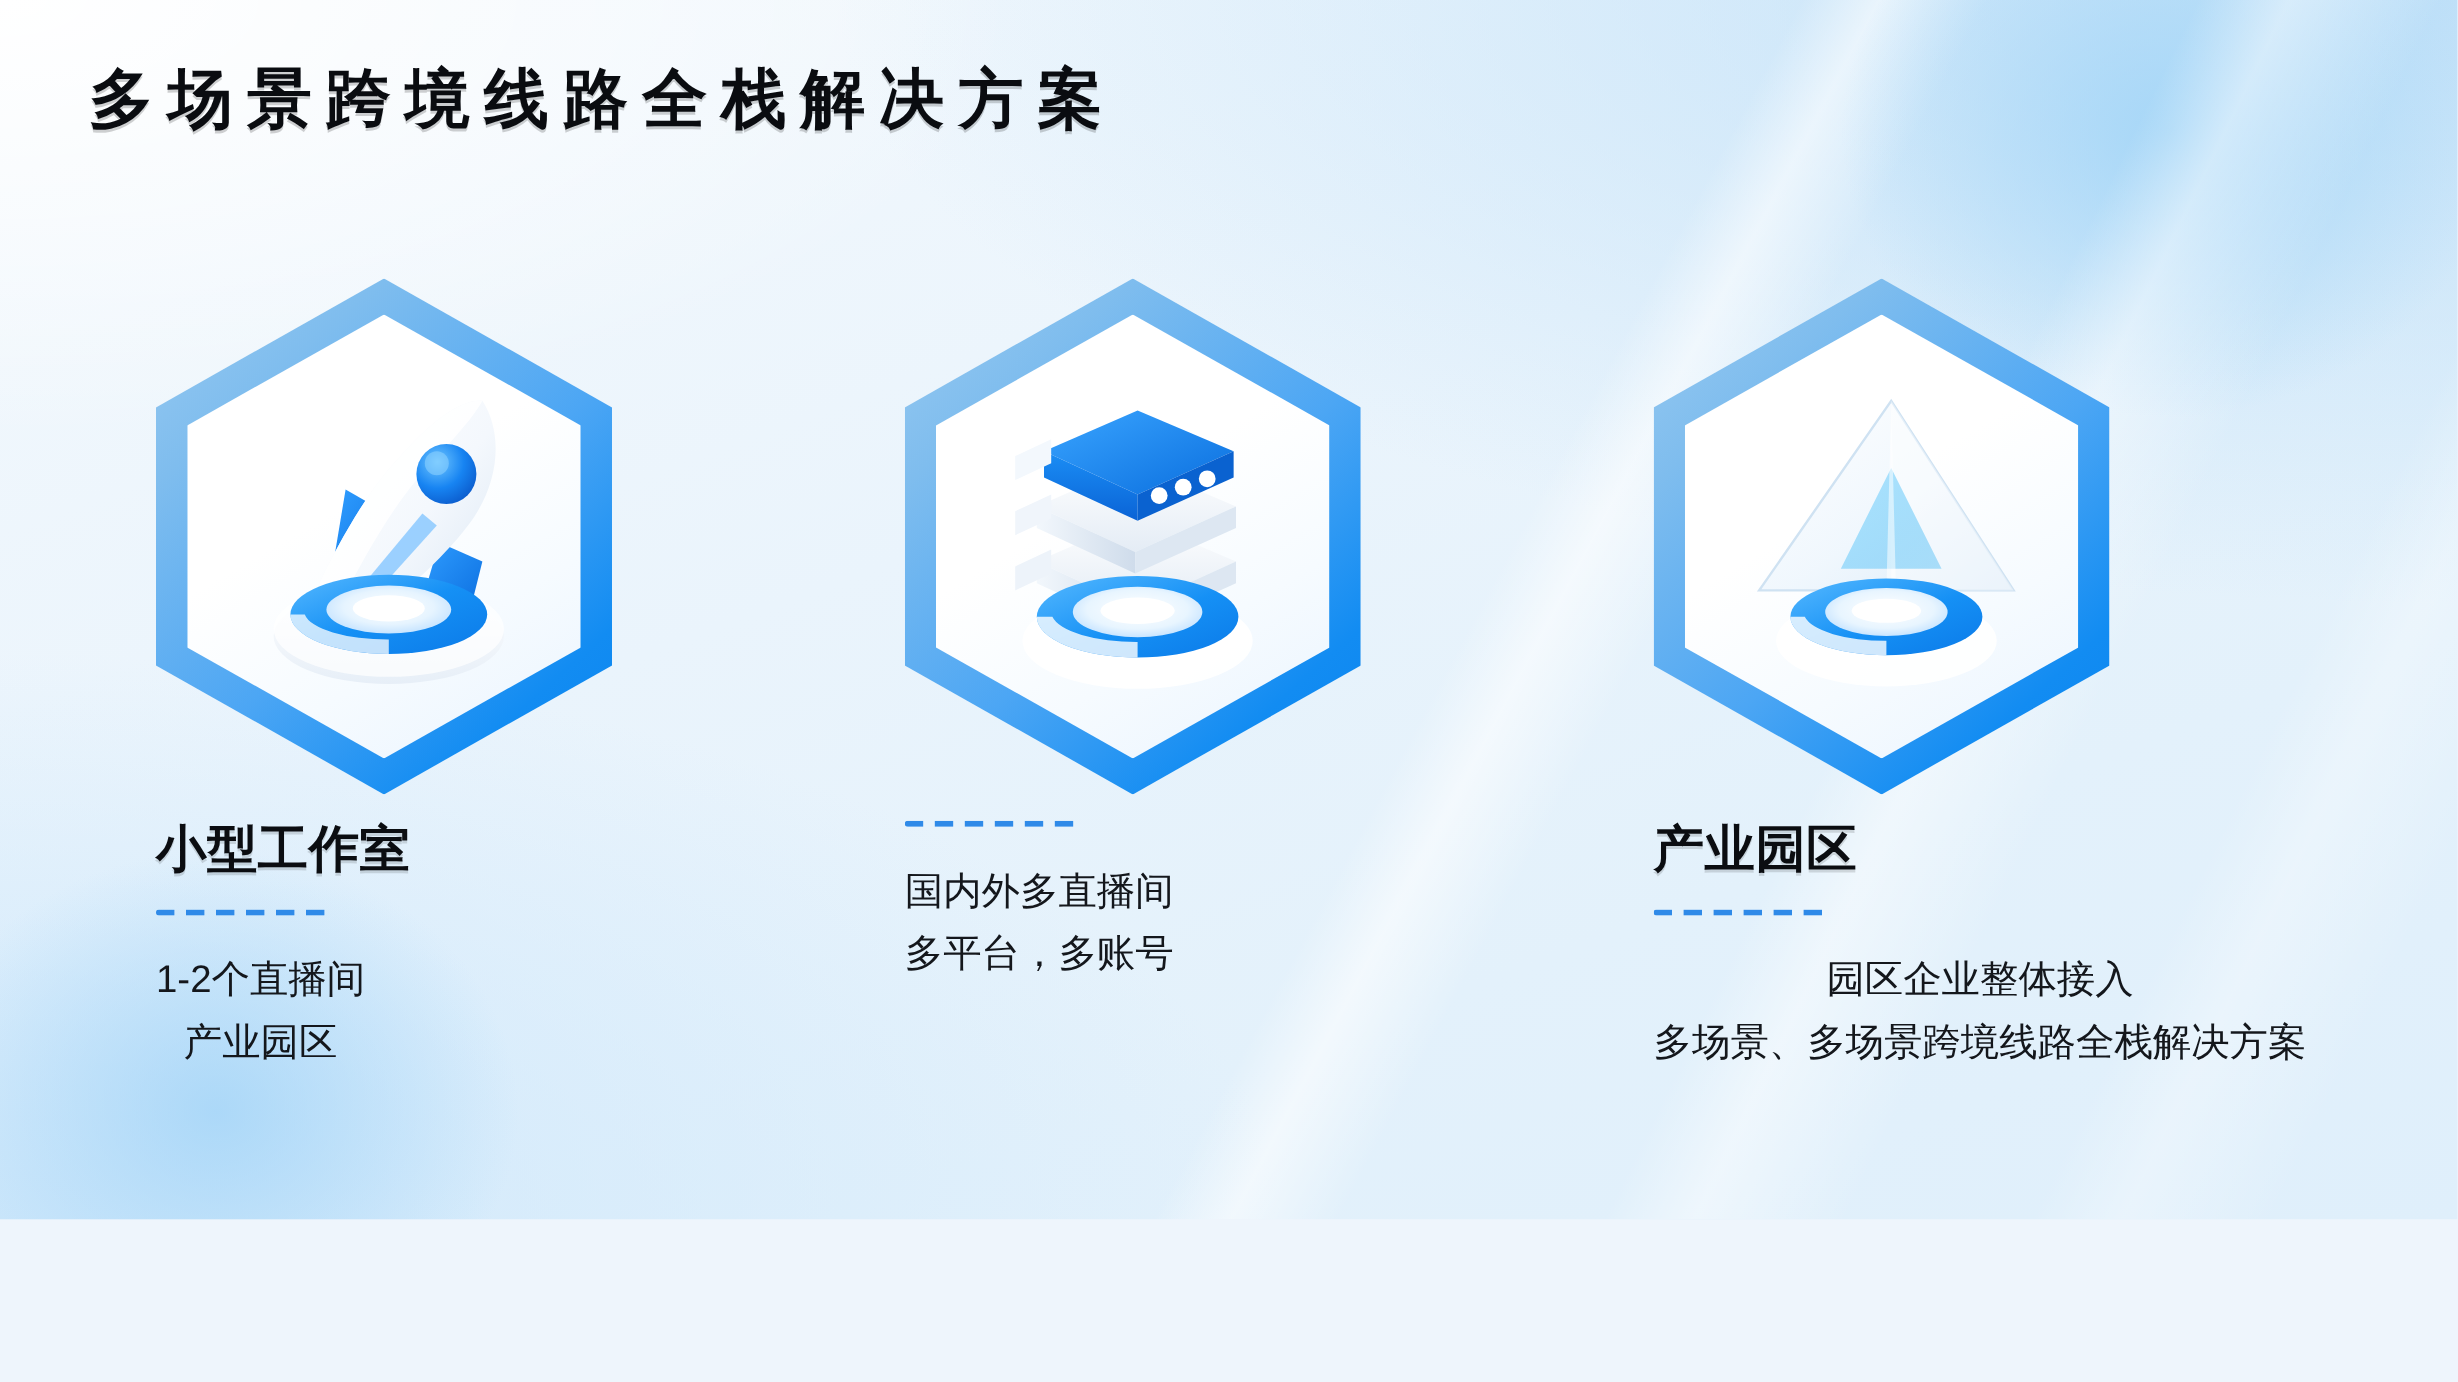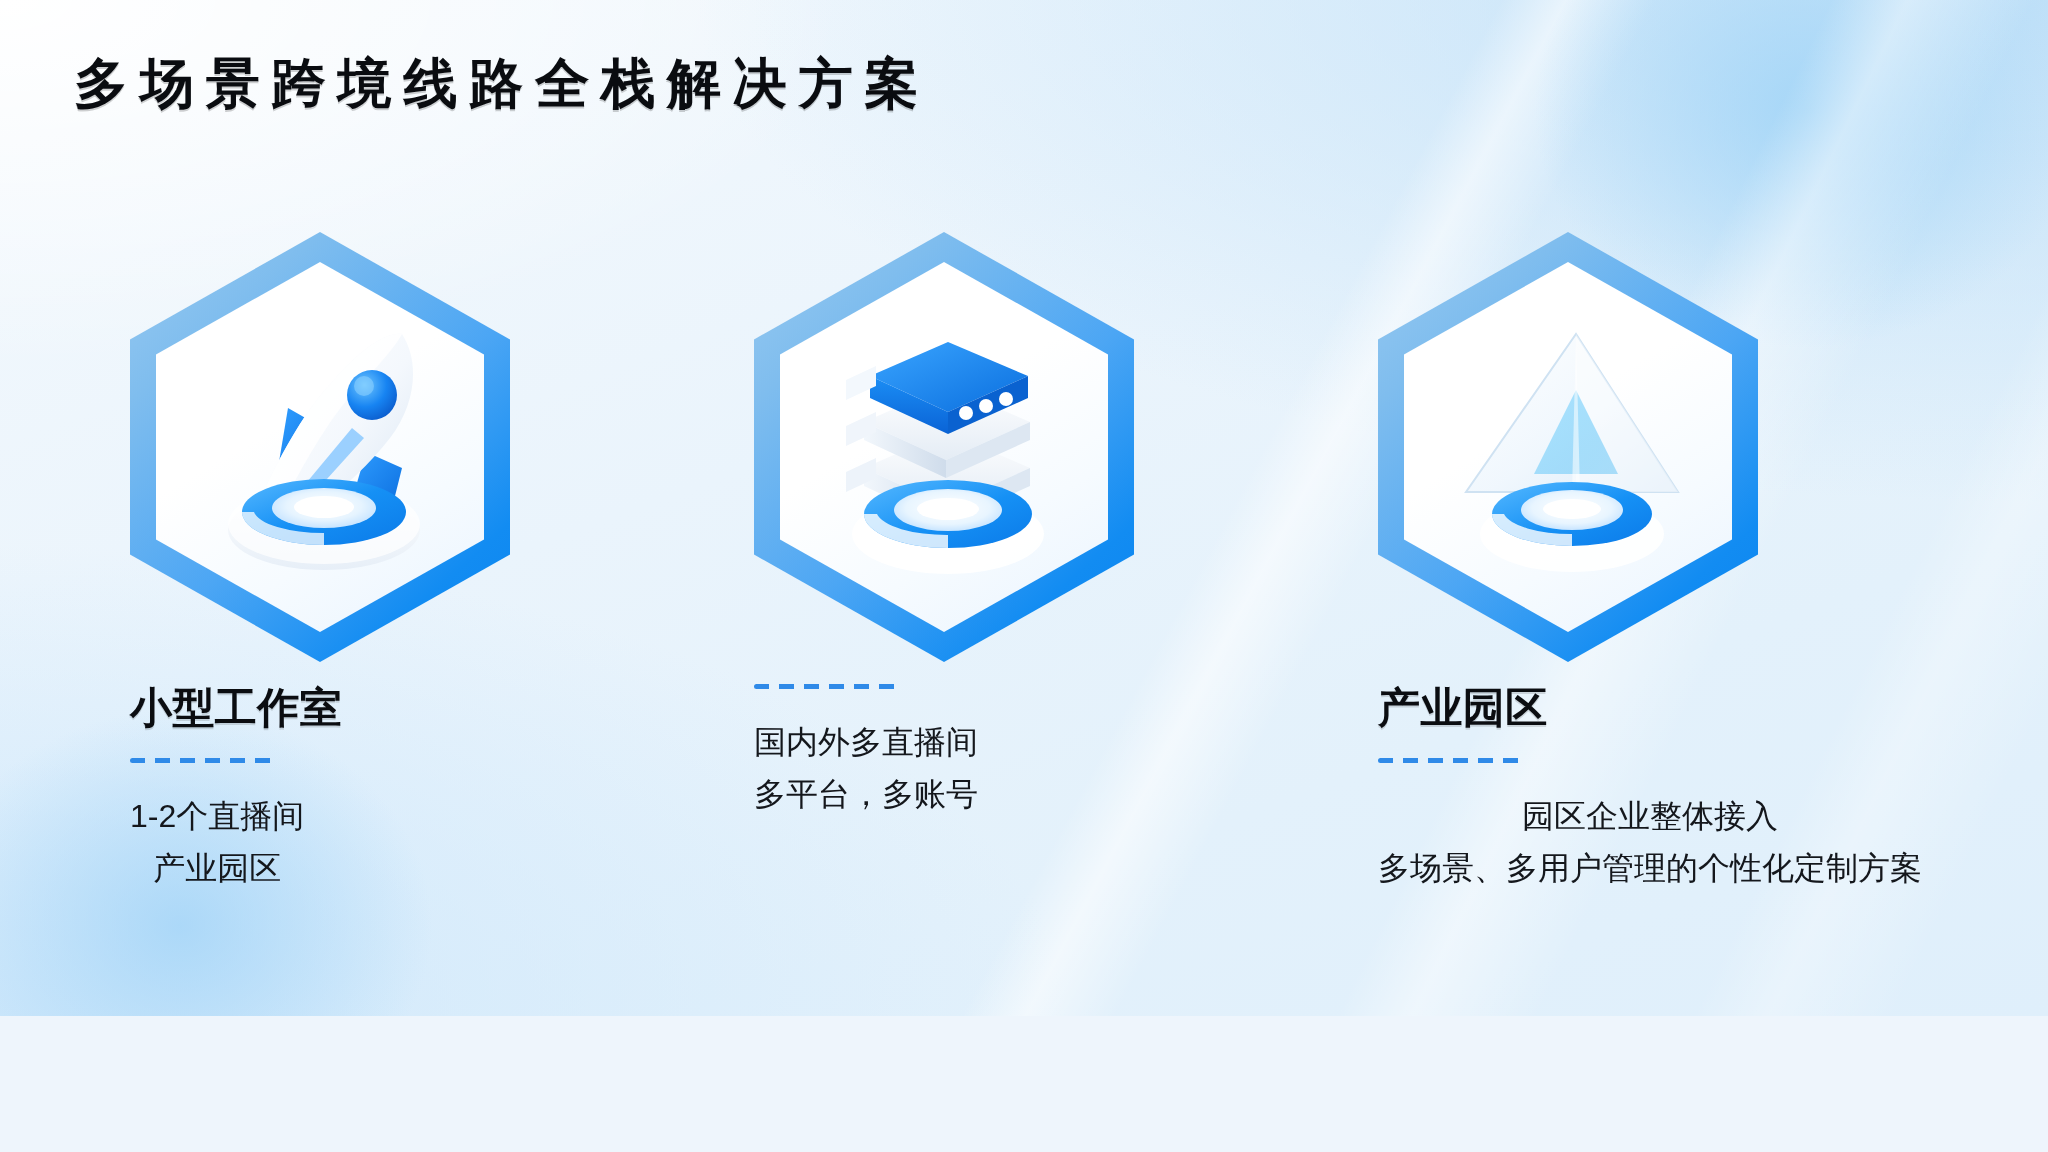--- a/index.html
+++ b/index.html
@@ -277,18 +277,18 @@
             <ellipse cx="168" cy="248" rx="51" ry="20" fill="url(#ringc3)"></ellipse>
             <ellipse cx="168" cy="247" rx="29" ry="10" fill="#ffffff"></ellipse>
             <path d="M88 252 a80 32 0 0 0 80 32 l0 -12 a68 24 0 0 1 -68 -20 Z" fill="#ffffff" opacity=".8"></path>
           </svg>
         </div>
       </div>
       <div class="card-title">产业园区</div>
       <div class="divider"></div>
       <div class="card-body">
         <span>园区企业整体接入</span>
-        <span>多场景、多用户管理的个性化定制方案</span>
+        <span>多场景、多场景跨境线路全栈解决方案</span>
       </div>
     </div>
 
   </div>
 </div>
 
 </body></html>

